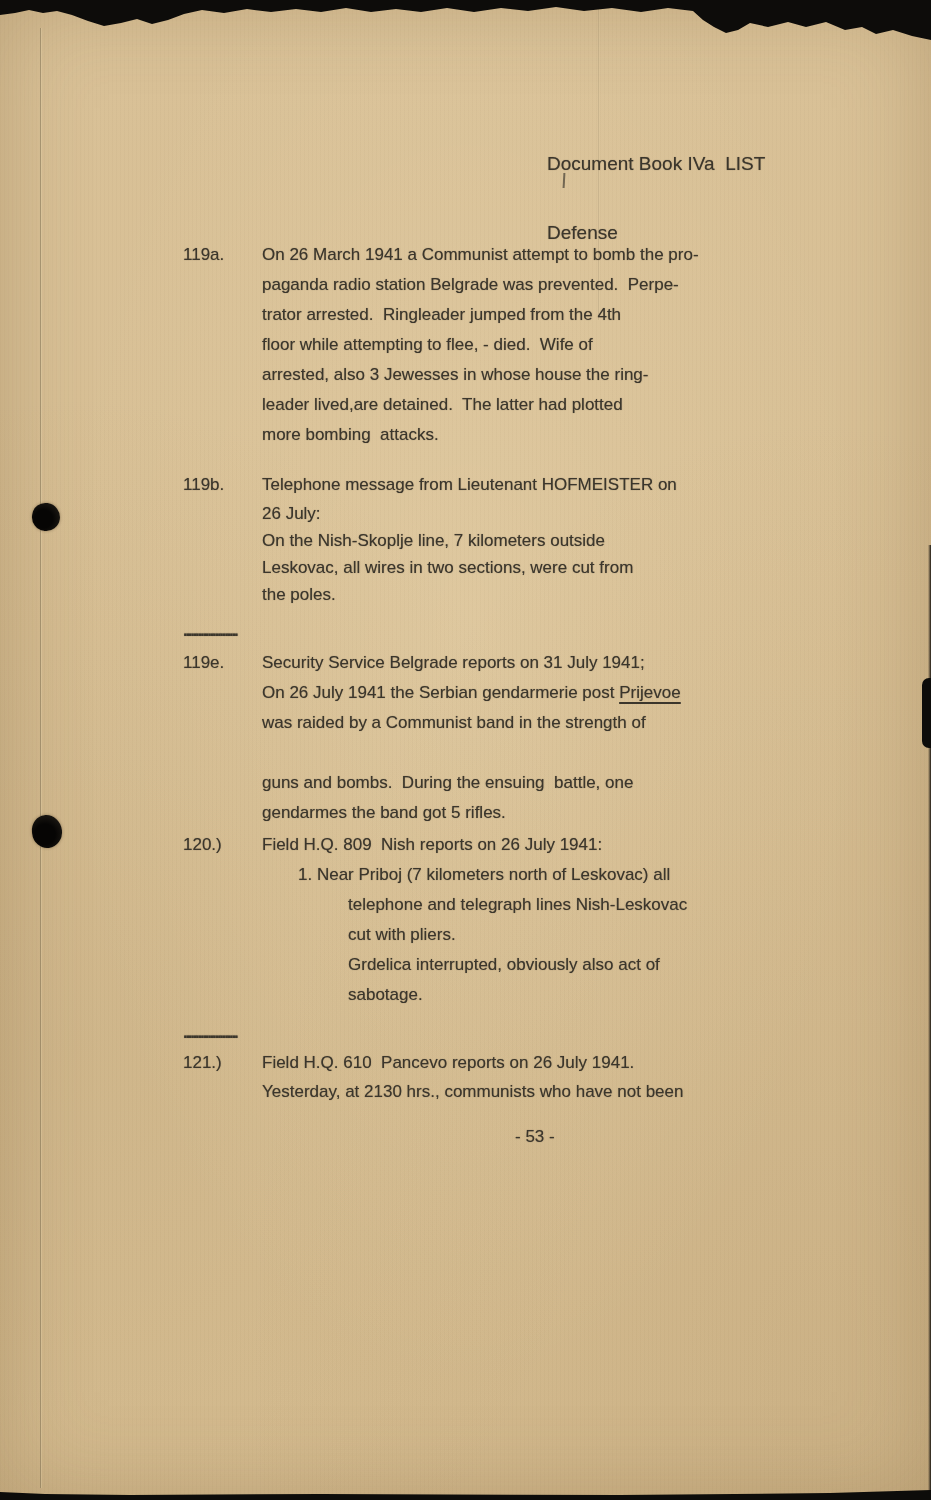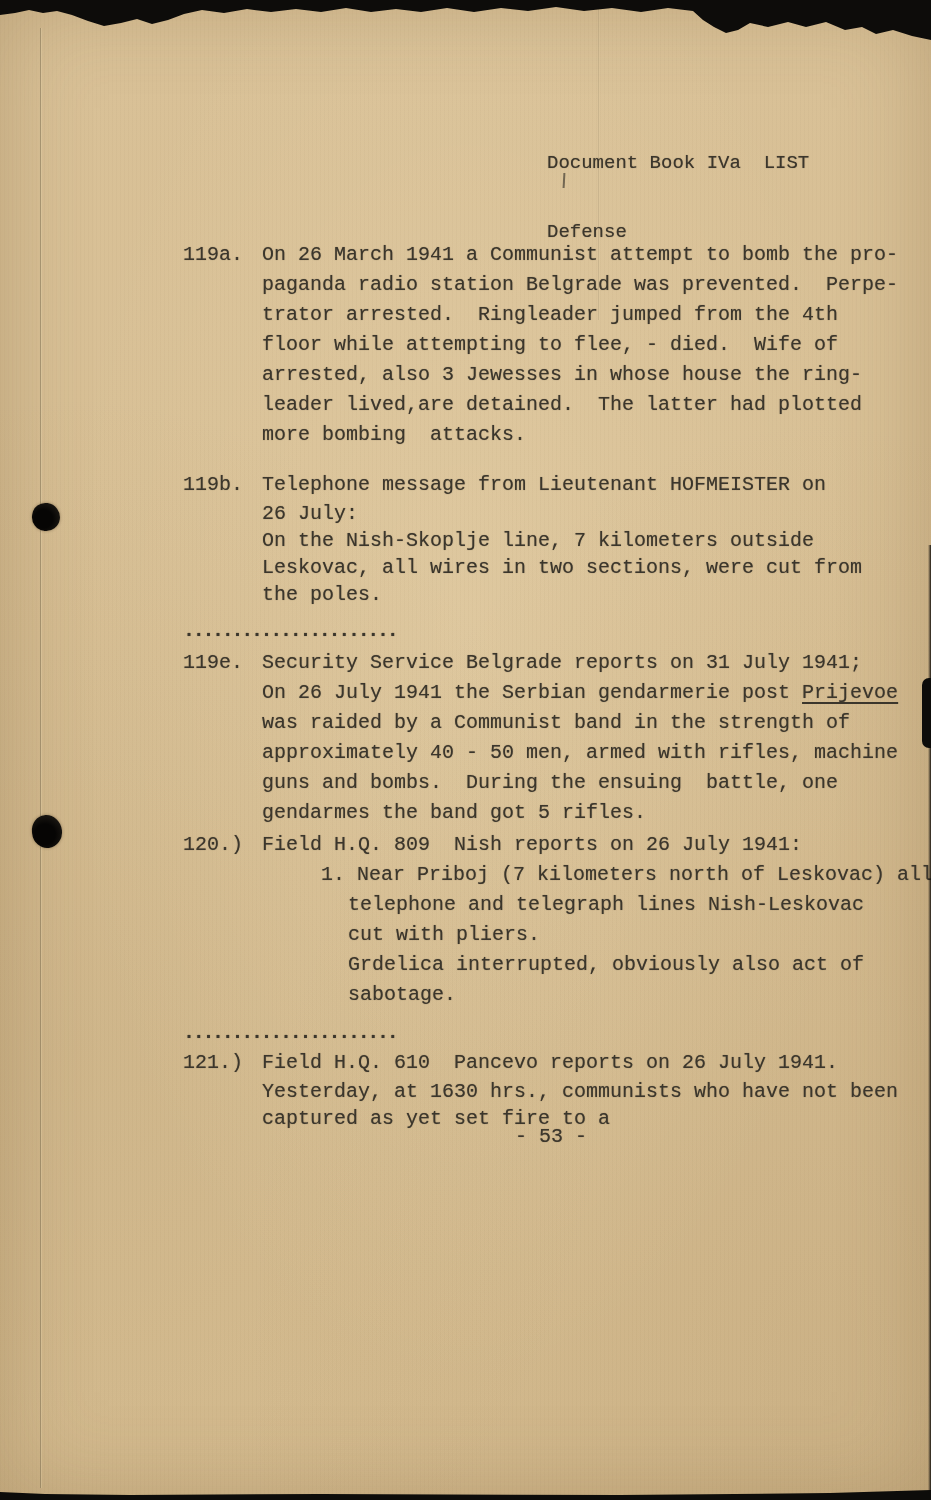--- a/index.html
+++ b/index.html
@@ -2,21 +2,21 @@
 <html><head>
 <meta charset="utf-8">
 <style>
   html, body { margin: 0; padding: 0; background: #0b0a08; }
   .page {
     position: relative;
     width: 931px;
     height: 1500px;
     overflow: hidden;
     background: #ffffff;
-    font-family: Liberation Mono, monospace;
+    font-family: Liberation Sans, sans-serif;
   }
   .paper {
     position: absolute;
     inset: 0;
     background:
       radial-gradient(ellipse at 50% 42%, rgba(255,241,208,0.18), rgba(0,0,0,0) 62%),
       radial-gradient(ellipse at 88% 92%, rgba(120,85,40,0.10), rgba(0,0,0,0) 50%),
       radial-gradient(ellipse at 8% 70%, rgba(120,90,45,0.08), rgba(0,0,0,0) 45%),
       linear-gradient(#d9c197, #d5bc90);
     box-shadow: inset 0 0 90px rgba(110,82,42,0.28);
@@ -74,30 +74,30 @@
   .header {
     position: absolute; left: 547px; top: 106px;
     font-size: 19px; line-height: 23px; white-space: pre;
   }
   .ink-mark {
     position: absolute; left: 563px; top: 173px; width: 2px; height: 15px;
     background: rgba(59,54,44,0.65); transform: rotate(3deg);
   }
   .body-col {
     position: absolute; left: 183px; top: 220px; width: 712px;
-    font-size: 20px;
+    font-size: 17px;
   }
   .row { display: flex; height: 30px; line-height: 30px; white-space: pre; }
   .row.tight { height: 27px; line-height: 27px; }
   .row.gapL { margin-top: 20px; }
   .row.gapS { margin-top: 2px; }
   .row.gapD { margin-top: 8px; }
   .lbl { display: inline-block; width: 79px; flex: 0 0 79px; }
   .txt { display: inline-block; }
-  .txt.ind1 { margin-left: 59px; }
+  .txt.ind1 { margin-left: 36px; }
   .txt.ind2 { margin-left: 86px; }
   .txt.dots { letter-spacing: -2.3px; font-weight: bold; }
   .und { text-decoration: underline; text-decoration-thickness: 2px; text-underline-offset: 4px; }
   .pagenum { margin-left: 332px; margin-top: -10px; height: 30px; line-height: 30px; white-space: pre; }
 </style>
 </head>
 <body>
 
 <div class="page">
   <div class="paper"></div>
@@ -120,33 +120,33 @@
       <div class="row"><span class="lbl"></span><span class="txt">more bombing  attacks.</span></div>
       <div class="row gapL"><span class="lbl">119b.</span><span class="txt">Telephone message from Lieutenant HOFMEISTER on</span></div>
       <div class="row tight"><span class="lbl"></span><span class="txt">26 July:</span></div>
       <div class="row tight"><span class="lbl"></span><span class="txt">On the Nish-Skoplje line, 7 kilometers outside</span></div>
       <div class="row tight"><span class="lbl"></span><span class="txt">Leskovac, all wires in two sections, were cut from</span></div>
       <div class="row tight"><span class="lbl"></span><span class="txt">the poles.</span></div>
       <div class="row gapD"><span class="txt dots">......................</span></div>
       <div class="row gapS"><span class="lbl">119e.</span><span class="txt">Security Service Belgrade reports on 31 July 1941;</span></div>
       <div class="row"><span class="lbl"></span><span class="txt">On 26 July 1941 the Serbian gendarmerie post <span class="und">Prijevoe</span></span></div>
       <div class="row"><span class="lbl"></span><span class="txt">was raided by a Communist band in the strength of</span></div>
-      <div class="row"><span class="lbl"></span><span class="txt">approximately 40 - 50 men, armed with rifles, machine</span></div>
+      <div class="row"><span class="lbl"></span></div>
       <div class="row"><span class="lbl"></span><span class="txt">guns and bombs.  During the ensuing  battle, one</span></div>
       <div class="row"><span class="lbl"></span><span class="txt">gendarmes the band got 5 rifles.</span></div>
       <div class="row gapS"><span class="lbl">120.)</span><span class="txt">Field H.Q. 809  Nish reports on 26 July 1941:</span></div>
       <div class="row"><span class="lbl"></span><span class="txt ind1">1. Near Priboj (7 kilometers north of Leskovac) all</span></div>
       <div class="row"><span class="lbl"></span><span class="txt ind2">telephone and telegraph lines Nish-Leskovac</span></div>
       <div class="row"><span class="lbl"></span><span class="txt ind2">cut with pliers.</span></div>
       <div class="row"><span class="lbl"></span><span class="txt ind2">Grdelica interrupted, obviously also act of</span></div>
       <div class="row"><span class="lbl"></span><span class="txt ind2">sabotage.</span></div>
       <div class="row gapD"><span class="txt dots">......................</span></div>
       <div class="row"><span class="lbl">121.)</span><span class="txt">Field H.Q. 610  Pancevo reports on 26 July 1941.</span></div>
-      <div class="row tight"><span class="lbl"></span><span class="txt">Yesterday, at 1630 hrs., communists who have not been</span></div>
-      <div class="row tight"><span class="lbl"></span><span class="txt">captured as yet set fire to a</span></div>
+      <div class="row tight"><span class="lbl"></span><span class="txt">Yesterday, at 2130 hrs., communists who have not been</span></div>
+      <div class="row tight"><span class="lbl"></span></div>
       <div class="pagenum">- 53 -</div>
     </div>
 
   <div class="torn-top"></div>
   <div class="scan-bottom"></div>
   <div class="right-line"></div>
   <div class="right-blob"></div>
   <div class="hole h1"></div>
   <div class="hole h2"></div>
 </div>

